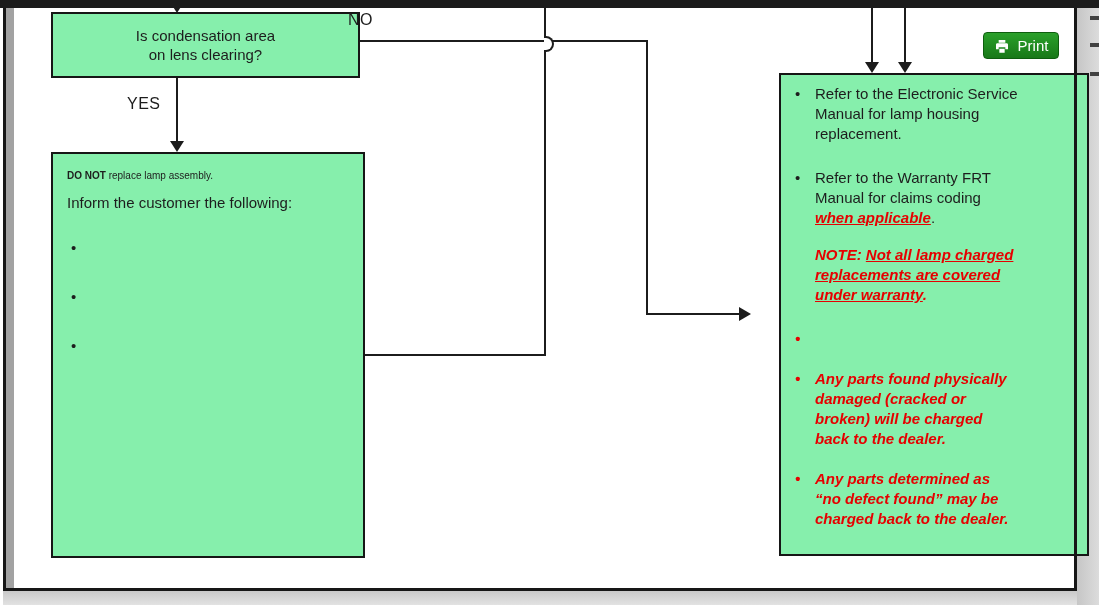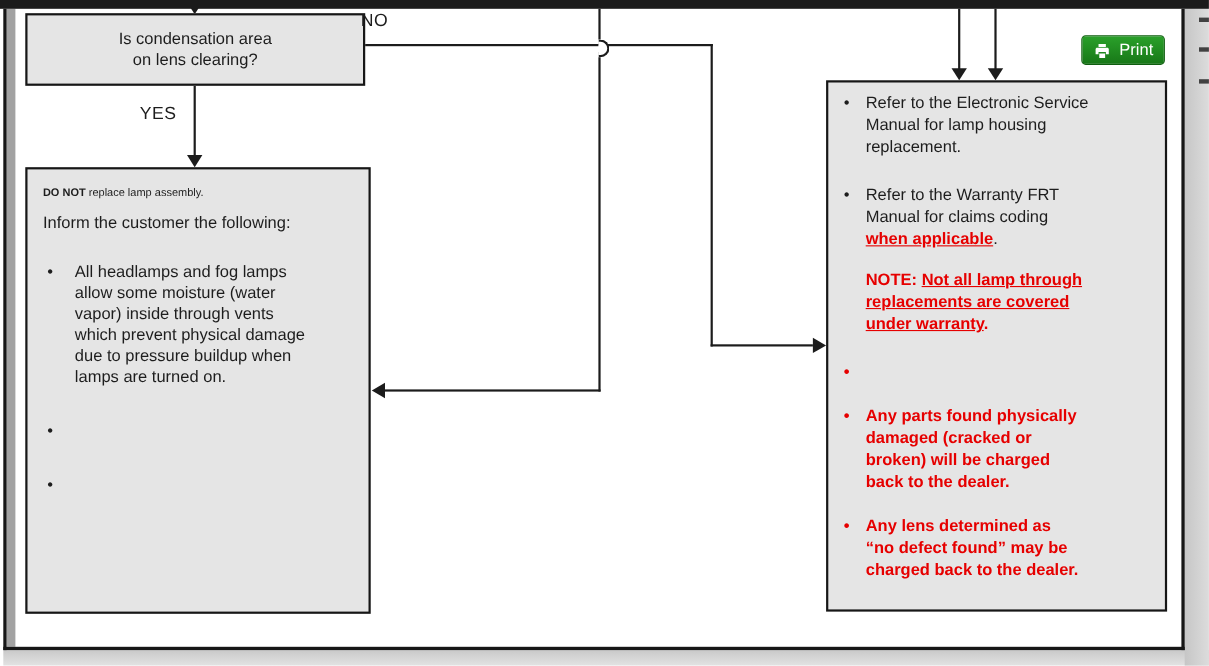--- a/index.html
+++ b/index.html
@@ -13,21 +13,21 @@
   
   .topbar{left:0;top:0;width:1099px;height:8px;background:#1b1b1b;z-index:6;}
   .frame-left{left:3px;top:8px;width:3px;height:583px;background:#161616;z-index:5;}
   .frame-right{left:1074px;top:8px;width:3px;height:583px;background:#161616;z-index:5;}
   .frame-bottom{left:3px;top:588px;width:1074px;height:3px;background:#161616;z-index:5;}
   .inner-gray{left:6px;top:8px;width:8px;height:580px;background:#a2a2a2;z-index:4;}
   .gutter-right{left:1077px;top:8px;width:22px;height:597px;background:linear-gradient(90deg,#c6c6c6,#dcdcdc);z-index:3;}
   .gutter-bottom{left:3px;top:591px;width:1096px;height:14px;background:linear-gradient(180deg,#c9c9c9,#e2e2e2);z-index:2;}
   .edge-mark{left:1090px;width:9px;height:4px;background:#414141;z-index:7;}
   
-  .fc-box{background:#e5e5e5;border:2px solid #161616;z-index:3;box-sizing:border-box;}
+  .fc-box{background:#86efac;border:2px solid #161616;z-index:3;box-sizing:border-box;margin-left:28px;}
   .q-box{left:23px;top:12px;width:309px;height:66px;display:flex;align-items:center;justify-content:center;text-align:center;}
   .l-box{left:23px;top:152px;width:314px;height:406px;padding:12px 6px 0 14px;}
   .r-box{left:751px;top:73px;width:310px;height:483px;padding:9px 4px 0 8px;}
   
   .line{background:#1c1c1c;z-index:1;}
   .hop{left:544px;top:36px;width:10px;height:16px;border:2px solid #1c1c1c;border-left:none;
        border-radius:0 10px 10px 0;background:#fff;z-index:2;box-sizing:border-box;}
   .arr{width:0;height:0;z-index:2;}
   .arr-down{border-left:7px solid transparent;border-right:7px solid transparent;border-top:11px solid #1c1c1c;}
   .arr-left{border-top:7px solid transparent;border-bottom:7px solid transparent;border-right:12px solid #1c1c1c;}
@@ -36,21 +36,21 @@
   .ml{white-space:pre-line;}
   .fc-label{font-size:16px;letter-spacing:0.5px;z-index:4;}
   .q-text{font-size:15px;line-height:19px;}
   .heading{font-size:10px;line-height:19px;}
   .intro{font-size:15px;line-height:19px;margin-top:8px;}
   .bullets{margin-top:26px;}
   .bullet{display:flex;font-size:15px;line-height:19px;margin-bottom:30px;}
   .bullet .mk{width:29px;flex:0 0 29px;padding-left:4px;box-sizing:border-box;}
   .r-box .bullet{line-height:20px;margin-bottom:24px;}
   .r-box .bullet .mk{width:26px;flex:0 0 26px;padding-left:6px;}
-  .red{color:#e60000;font-weight:bold;}
+  .red{color:#e60000;font-weight:bold;font-style:italic;}
   .u{text-decoration:underline;}
   .note{margin:17px 0 24px 26px;font-size:15px;line-height:20px;}
   .rb .mk{color:#e60000;font-weight:bold;}
   .rb{margin-bottom:20px !important;}
   
   .print-btn{
     left:983px;top:32px;width:76px;height:27px;z-index:10;
     background:linear-gradient(180deg,#2aa02a,#187818);
     border:1px solid #0e5e0e;border-radius:4px;
     display:flex;align-items:center;justify-content:center;gap:8px;
@@ -84,40 +84,34 @@
 <div class="abs hop"></div>
 <div class="abs line" style="left:544px;top:52px;width:2px;height:304px;"></div>
 <div class="abs line" style="left:350px;top:354px;width:196px;height:2px;"></div>
 <div class="abs arr arr-left" style="left:338px;top:348px;"></div>
 
 <div class="abs line" style="left:871px;top:8px;width:2px;height:55px;"></div>
 <div class="abs arr arr-down" style="left:865px;top:62px;"></div>
 <div class="abs line" style="left:904px;top:8px;width:2px;height:55px;"></div>
 <div class="abs arr arr-down" style="left:898px;top:62px;"></div>
 
-<div class="abs fc-label" style="left:328px;top:11px;">NO</div>
+<div class="abs fc-label" style="left:348px;top:11px;">NO</div>
 <div class="abs fc-label" style="left:127px;top:95px;">YES</div>
 
 <div class="abs fc-box q-box">
   <div class="q-text ml">Is condensation area
 on lens clearing?</div>
 </div>
 
 <div class="abs fc-box l-box">
   <div class="heading"><b>DO NOT</b><span> replace lamp assembly.</span></div>
   <div class="intro">Inform the customer the following:</div>
   <div class="bullets">
     <div class="bullet">
       <span class="mk">•</span>
-      <div class="ml">All headlamps and fog lamps
-allow some moisture (water
-vapor) inside through vents
-which prevent physical damage
-due to pressure buildup when
-lamps are turned on.</div>
     </div>
     <div class="bullet">
       <span class="mk">•</span>
     </div>
     <div class="bullet">
       <span class="mk">•</span>
     </div>
   </div>
 </div>
 
@@ -130,37 +124,37 @@
   </div>
   <div class="bullet" style="margin-bottom:0;">
     <span class="mk">•</span>
     <div>
       <div class="ml">Refer to the Warranty FRT
 Manual for claims coding</div>
       <div><span class="red u">when applicable</span><span>.</span></div>
     </div>
   </div>
   <div class="note red">
-    <div><span>NOTE: </span><span class="u">Not all lamp through</span></div>
+    <div><span>NOTE: </span><span class="u">Not all lamp charged</span></div>
     <div class="u">replacements are covered </div>
     <div><span class="u">under warranty</span><span>.</span></div>
   </div>
   <div class="bullet rb red">
     <span class="mk">•</span>
   </div>
   <div class="bullet rb red">
     <span class="mk">•</span>
     <div class="ml">Any parts found physically
 damaged (cracked or
 broken) will be charged
 back to the dealer.</div>
   </div>
   <div class="bullet rb red">
     <span class="mk">•</span>
-    <div class="ml">Any lens determined as
+    <div class="ml">Any parts determined as
 “no defect found” may be
 charged back to the dealer.</div>
   </div>
 </div>
 
 <div class="abs print-btn">
   <span style="display:flex;align-items:center;">
     <svg width="16" height="16" viewBox="0 0 24 24">
         <path fill="#ffffff" d="M7 3h10v4H7zM5 8h14c1.1 0 2 .9 2 2v7h-4v-3H7v3H3v-7c0-1.1.9-2 2-2zm3 8h8v6H8z"></path>
       </svg>

